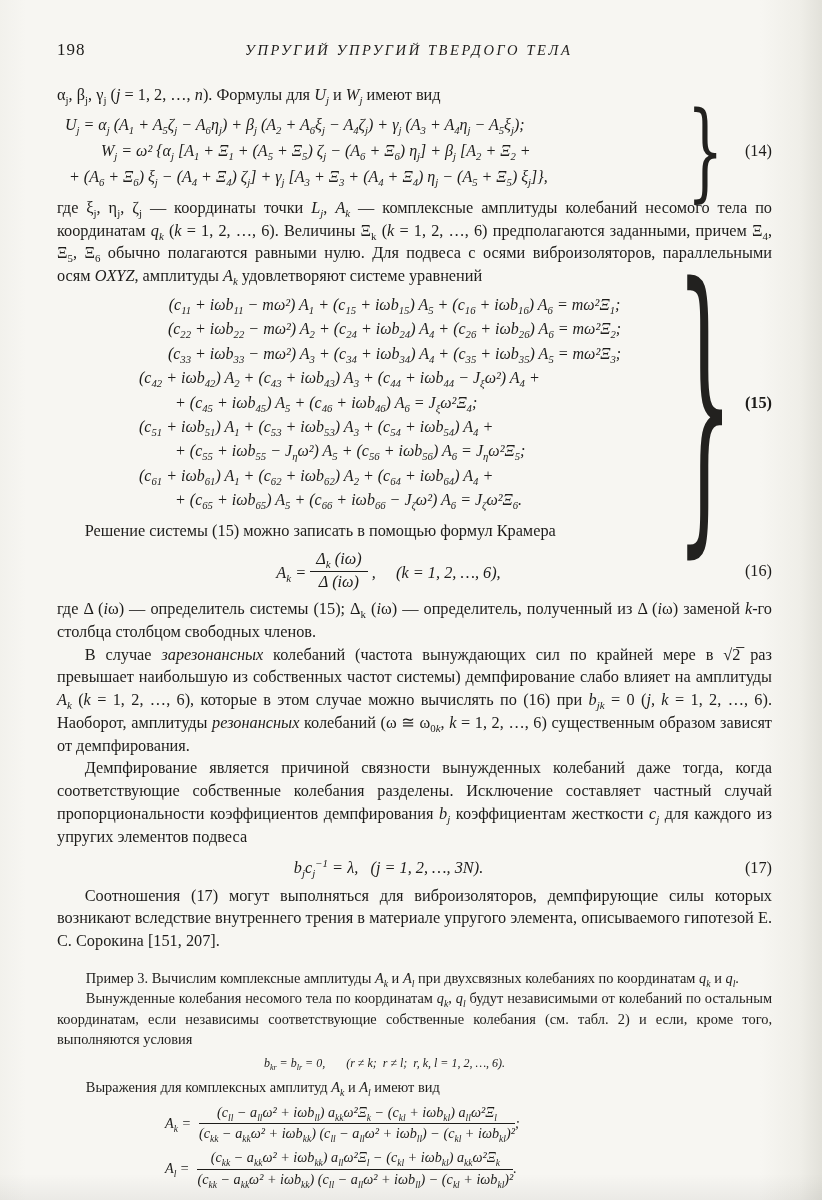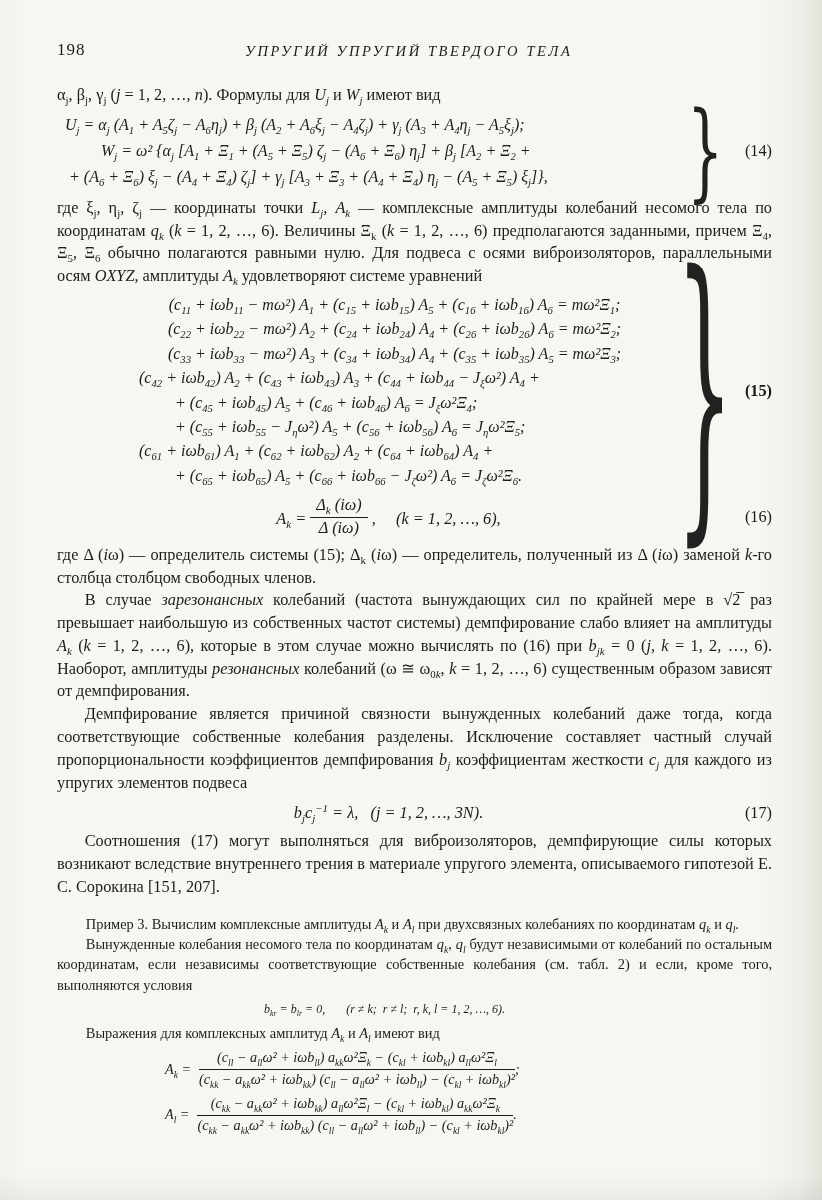--- a/index.html
+++ b/index.html
@@ -14,21 +14,21 @@
     position:relative;box-sizing:border-box;
     width:822px;height:1200px;
     padding:40px 50px 0 57px;
     background:linear-gradient(90deg,#f2f1ec 0px,#f7f6f2 26px,#f7f6f2 760px,#efeee8 800px,#e2e1da 822px);
   }
   .page::after{
     content:"";position:absolute;left:0;right:0;bottom:0;height:26px;
     background:linear-gradient(180deg,rgba(0,0,0,0) 0,rgba(0,0,0,0.05) 100%);
     pointer-events:none;
   }
-  .pagehead{display:flex;align-items:flex-end;margin-bottom:24px;}
+  .pagehead{display:flex;align-items:center;margin-bottom:24px;}
   .pagenum{font-size:17px;letter-spacing:1px;}
   .runtitle{flex:1;text-align:center;font-style:italic;font-size:14.5px;letter-spacing:2.6px;padding-right:40px;}
 
   p{margin:0;text-align:justify;font-size:16.3px;line-height:22.8px;}
   p.ind{text-indent:1.7em;}
   i{font-style:italic;}
   sub{font-size:67%;line-height:0;}
   sup{font-size:67%;line-height:0;}
 
   .eq-block{display:flex;align-items:center;margin:5px 0 7px 0;}
@@ -93,30 +93,32 @@
 
   <p>где ξ<sub>j</sub>, η<sub>j</sub>, ζ<sub>j</sub> — координаты точки <i>L<sub>j</sub></i>, <i>A<sub>k</sub></i> — комплексные амплитуды колебаний несомого тела по координатам <i>q<sub>k</sub></i> (<i>k</i> = 1, 2, …, 6). Величины Ξ<sub>k</sub> (<i>k</i> = 1, 2, …, 6) предполагаются заданными, причем Ξ<sub>4</sub>, Ξ<sub>5</sub>, Ξ<sub>6</sub> обычно полагаются равными нулю. Для подвеса с осями виброизоляторов, параллельными осям <i>OXYZ</i>, амплитуды <i>A<sub>k</sub></i> удовлетворяют системе уравнений</p>
 
   <div class="eq-block">
     <div class="eq-lines eq15">
       <div class="eq a">(c<sub>11</sub> + iωb<sub>11</sub> − mω²) A<sub>1</sub> + (c<sub>15</sub> + iωb<sub>15</sub>) A<sub>5</sub> + (c<sub>16</sub> + iωb<sub>16</sub>) A<sub>6</sub> = mω²Ξ<sub>1</sub>;</div>
       <div class="eq a">(c<sub>22</sub> + iωb<sub>22</sub> − mω²) A<sub>2</sub> + (c<sub>24</sub> + iωb<sub>24</sub>) A<sub>4</sub> + (c<sub>26</sub> + iωb<sub>26</sub>) A<sub>6</sub> = mω²Ξ<sub>2</sub>;</div>
       <div class="eq a">(c<sub>33</sub> + iωb<sub>33</sub> − mω²) A<sub>3</sub> + (c<sub>34</sub> + iωb<sub>34</sub>) A<sub>4</sub> + (c<sub>35</sub> + iωb<sub>35</sub>) A<sub>5</sub> = mω²Ξ<sub>3</sub>;</div>
       <div class="eq b">(c<sub>42</sub> + iωb<sub>42</sub>) A<sub>2</sub> + (c<sub>43</sub> + iωb<sub>43</sub>) A<sub>3</sub> + (c<sub>44</sub> + iωb<sub>44</sub> − J<sub>ξ</sub>ω²) A<sub>4</sub> +</div>
       <div class="eq c">+ (c<sub>45</sub> + iωb<sub>45</sub>) A<sub>5</sub> + (c<sub>46</sub> + iωb<sub>46</sub>) A<sub>6</sub> = J<sub>ξ</sub>ω²Ξ<sub>4</sub>;</div>
+      <div class="eq b">(c<sub>51</sub> + iωb<sub>51</sub>) A<sub>1</sub> + (c<sub>53</sub> + iωb<sub>53</sub>) A<sub>3</sub> + (c<sub>54</sub> + iωb<sub>54</sub>) A<sub>4</sub> +</div>
       <div class="eq c">+ (c<sub>55</sub> + iωb<sub>55</sub> − J<sub>η</sub>ω²) A<sub>5</sub> + (c<sub>56</sub> + iωb<sub>56</sub>) A<sub>6</sub> = J<sub>η</sub>ω²Ξ<sub>5</sub>;</div>
       <div class="eq b">(c<sub>61</sub> + iωb<sub>61</sub>) A<sub>1</sub> + (c<sub>62</sub> + iωb<sub>62</sub>) A<sub>2</sub> + (c<sub>64</sub> + iωb<sub>64</sub>) A<sub>4</sub> +</div>
       <div class="eq c">+ (c<sub>65</sub> + iωb<sub>65</sub>) A<sub>5</sub> + (c<sub>66</sub> + iωb<sub>66</sub> − J<sub>ζ</sub>ω²) A<sub>6</sub> = J<sub>ζ</sub>ω²Ξ<sub>6</sub>.</div>
     </div>
     <div class="brace-col">
       <span class="brace b15">}</span>
     </div>
     <div class="eq-label bold">(15)</div>
   </div>
 
+  <p class="ind">Решение системы (15) можно записать в помощью формул Крамера</p>
 
   <div class="eq-block eq16-row">
     <div class="eq-lines eq-center">
       <span>A<sub>k</sub> =</span>
       <span class="frac"><span class="fn">Δ<sub>k</sub> (iω)</span><span class="fd">Δ (iω)</span></span>
       <span>,&nbsp;&nbsp;&nbsp;&nbsp;&nbsp;(k = 1, 2, …, 6),</span>
     </div>
     <div class="eq-label">(16)</div>
   </div>
 

